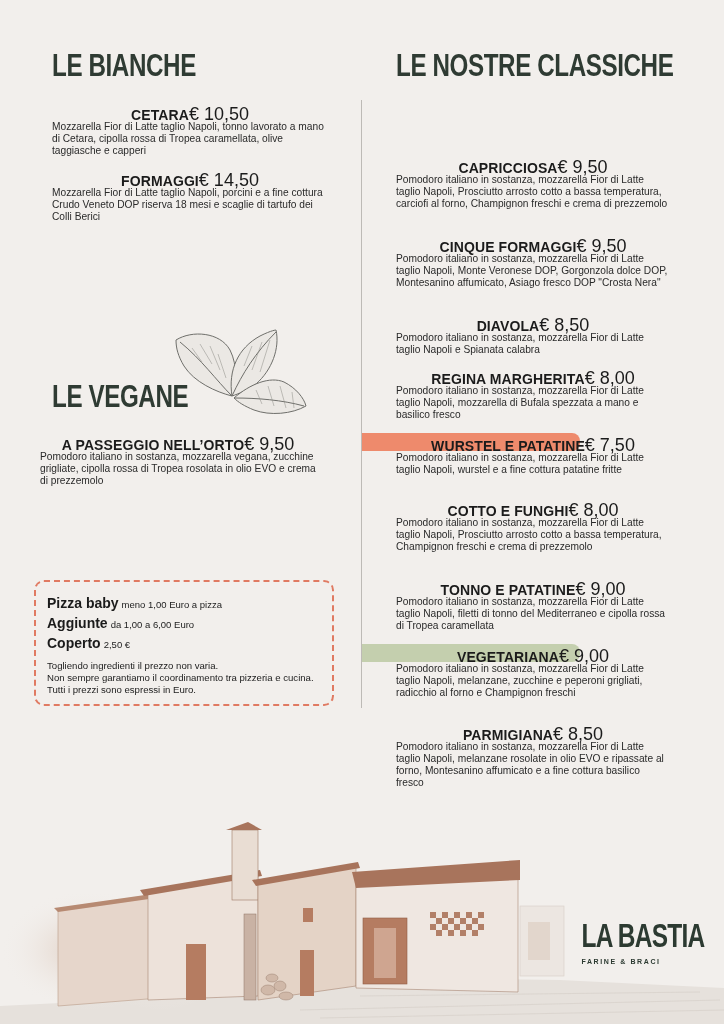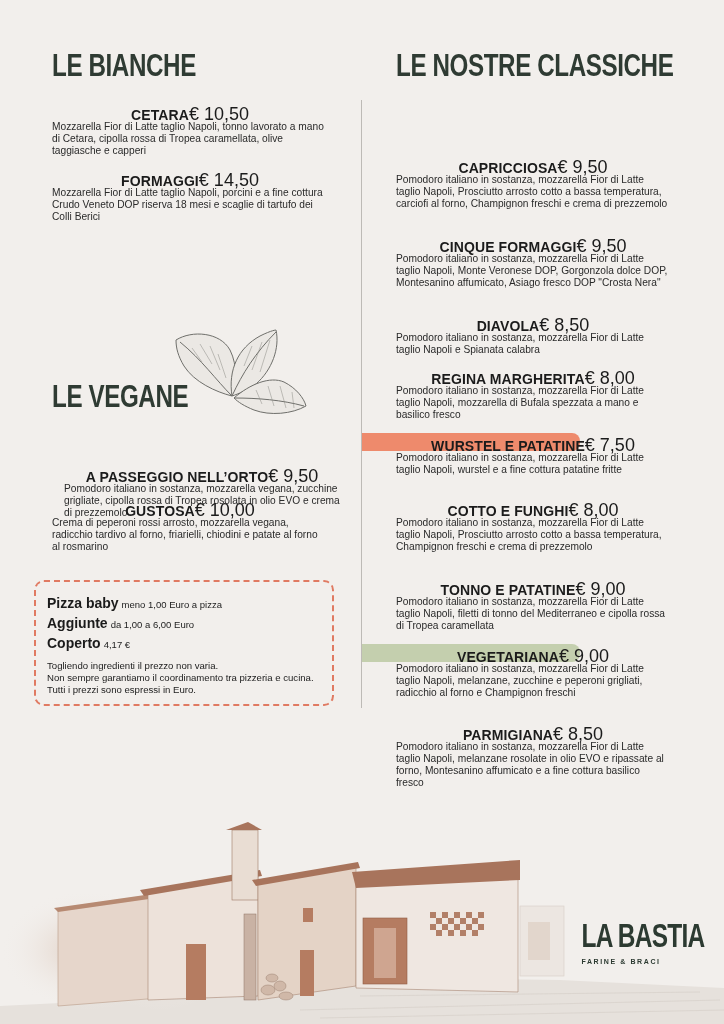--- a/index.html
+++ b/index.html
@@ -156,40 +156,33 @@
     </g>
     <g stroke="#8a8a85" stroke-width="0.5">
       <path d="M20 22 L30 36 M28 18 L40 38 M38 20 L48 44 M46 28 L54 52"></path>
       <path d="M80 20 L72 40 M90 16 L80 44 M98 14 L88 46"></path>
       <path d="M84 64 L90 78 M96 60 L102 80 M108 60 L114 82 M120 66 L122 82"></path>
     </g>
   </svg>
 
   <div class="section-title" style="left:52px; top:381px;">LE VEGANE</div>
 
-  <div class="item" style="left:64px; top:434px;margin-top:32px;">
+  <div class="item" style="left:40px; top:434px;">
     <div class="item-head">
         <span class="item-name">A PASSEGGIO NELL’ORTO</span>
         <span class="item-price">€ 9,50</span>
       </div>
     <div class="item-desc">Pomodoro italiano in sostanza, mozzarella vegana, zucchine grigliate, cipolla rossa di Tropea rosolata in olio EVO e crema di prezzemolo</div>
   </div>
 
-  <div class="item" style="left:52px; top:500px;">
-    <div class="item-head">
-        <span class="item-name">GUSTOSA</span>
-        <span class="item-price">€ 10,00</span>
-      </div>
-    <div class="item-desc">Crema di peperoni rossi arrosto, mozzarella vegana, radicchio tardivo al forno, friarielli, chiodini e patate al forno al rosmarino</div>
-  </div>
 
   <div class="info-box">
     <div class="info-row"><span class="info-label">Pizza baby</span><span class="info-value">meno 1,00 Euro a pizza</span></div>
     <div class="info-row"><span class="info-label">Aggiunte</span><span class="info-value">da  1,00 a 6,00 Euro</span></div>
-    <div class="info-row"><span class="info-label">Coperto</span><span class="info-value">4,17 €</span></div>
+    <div class="info-row"><span class="info-label">Coperto</span><span class="info-value">2,50 €</span></div>
     <div class="info-notes">
       <div>Togliendo ingredienti il prezzo non varia.</div>
       <div>Non sempre garantiamo il coordinamento tra pizzeria e cucina. Tutti i prezzi sono espressi in Euro.</div>
     </div>
   </div>
 
   <div class="divider"></div>
 
   <div class="section-title" style="left:396px; top:50px;">LE NOSTRE CLASSICHE</div>
 

